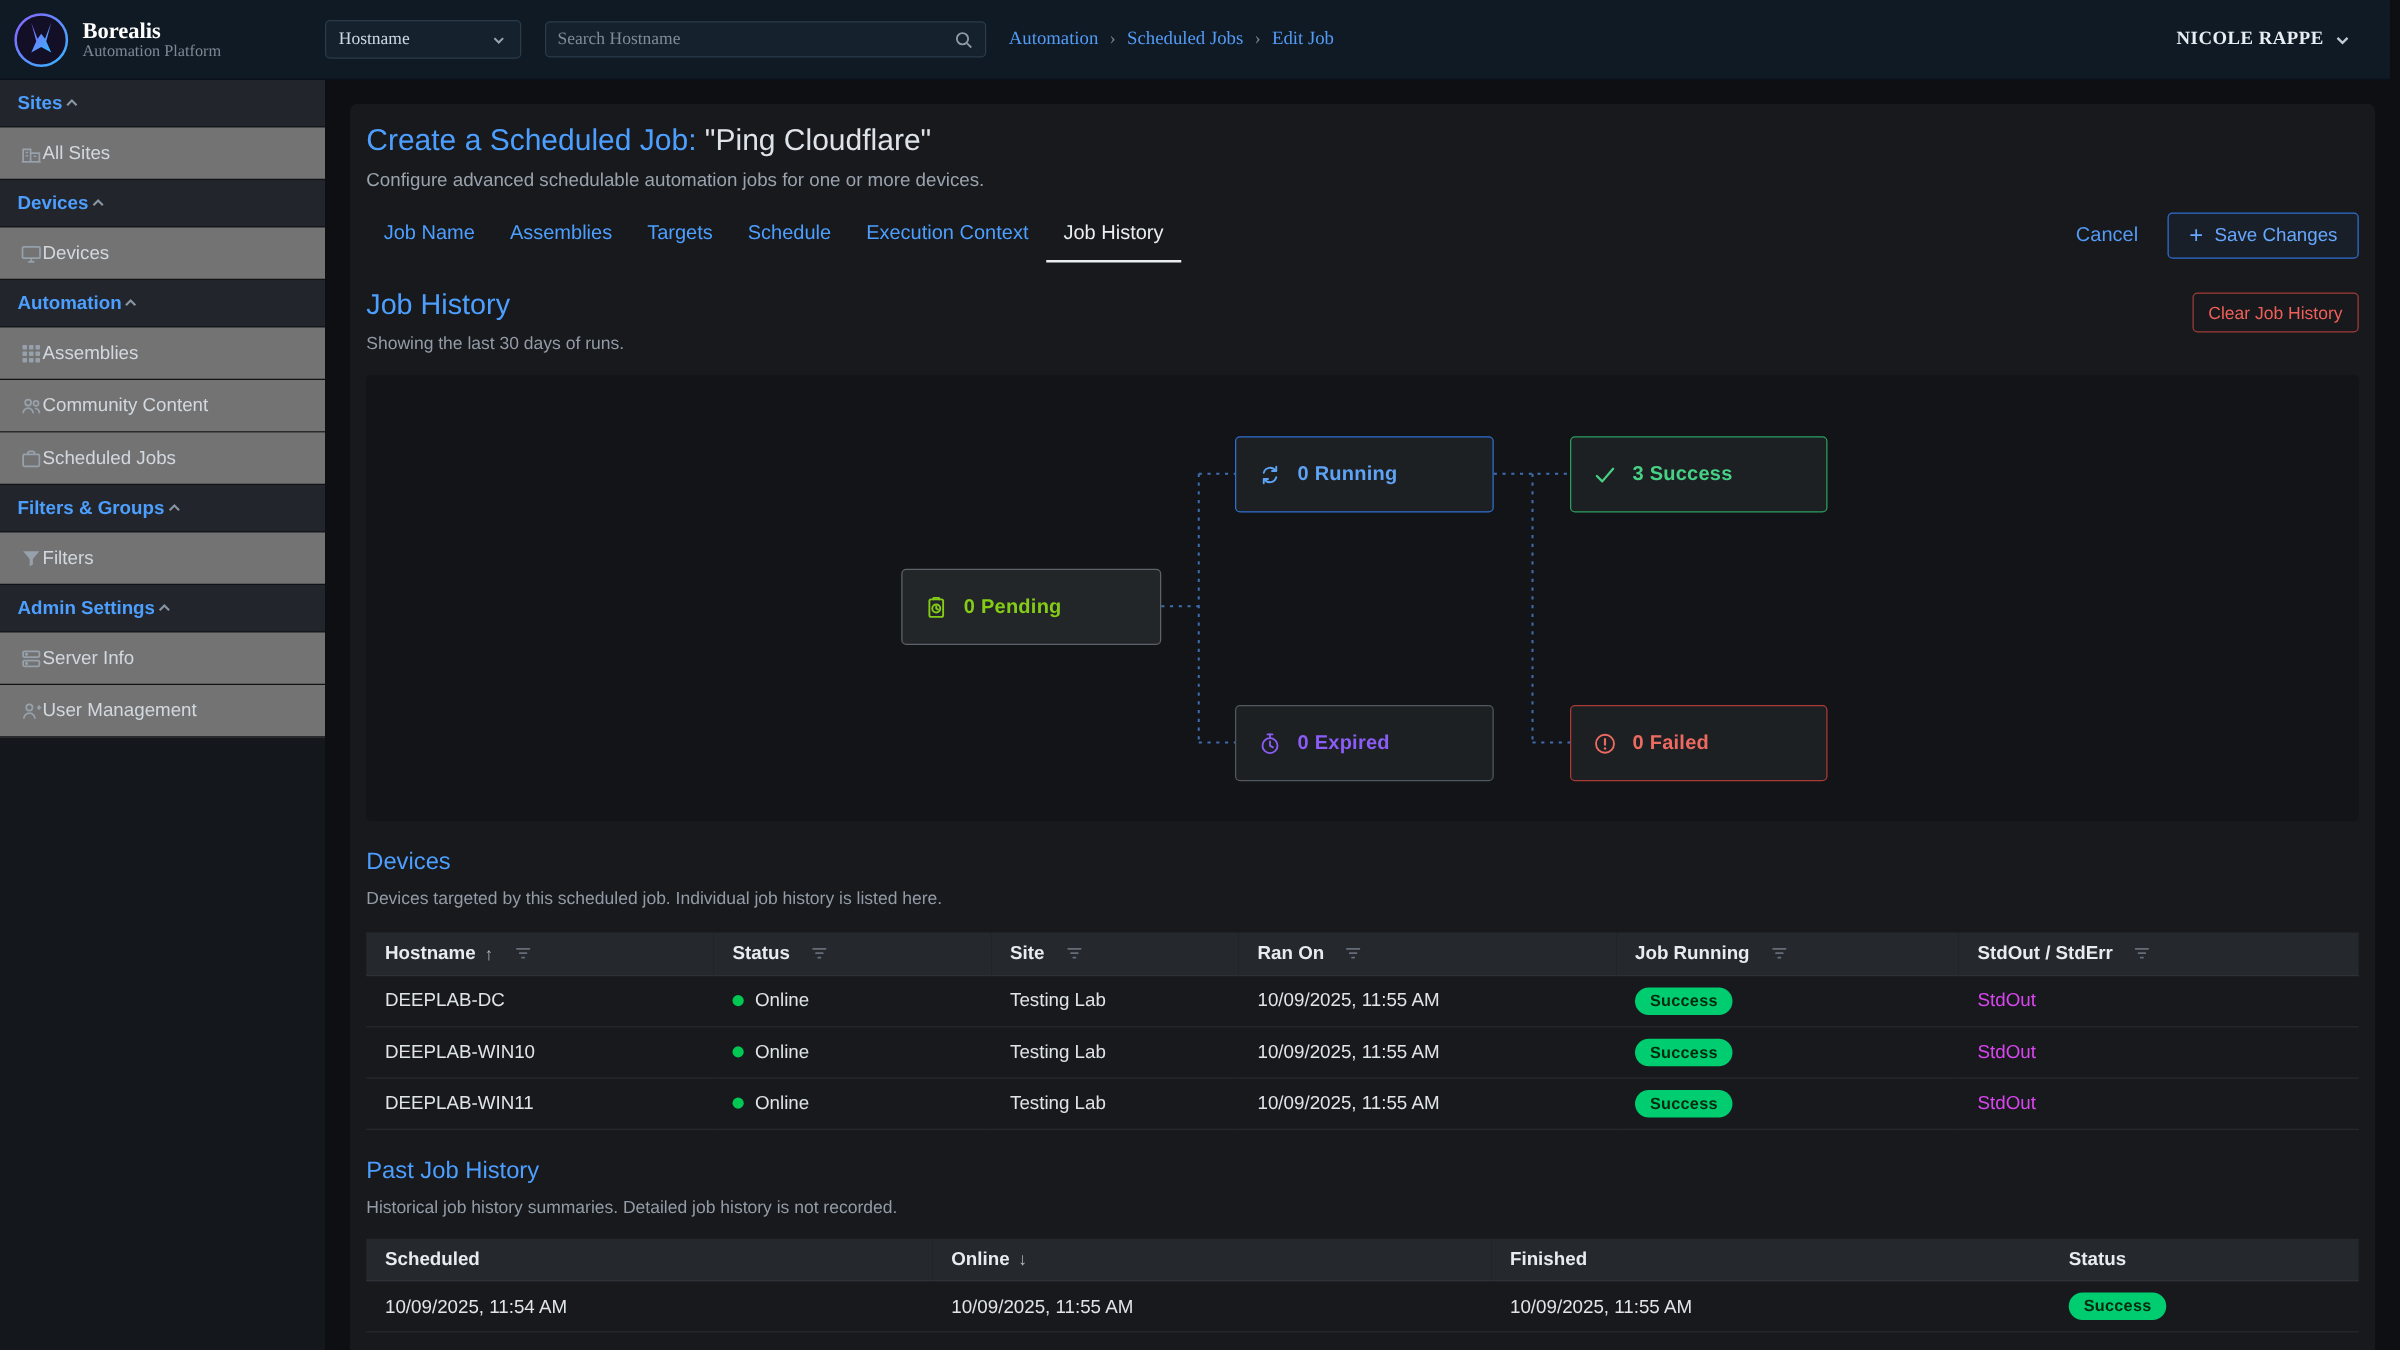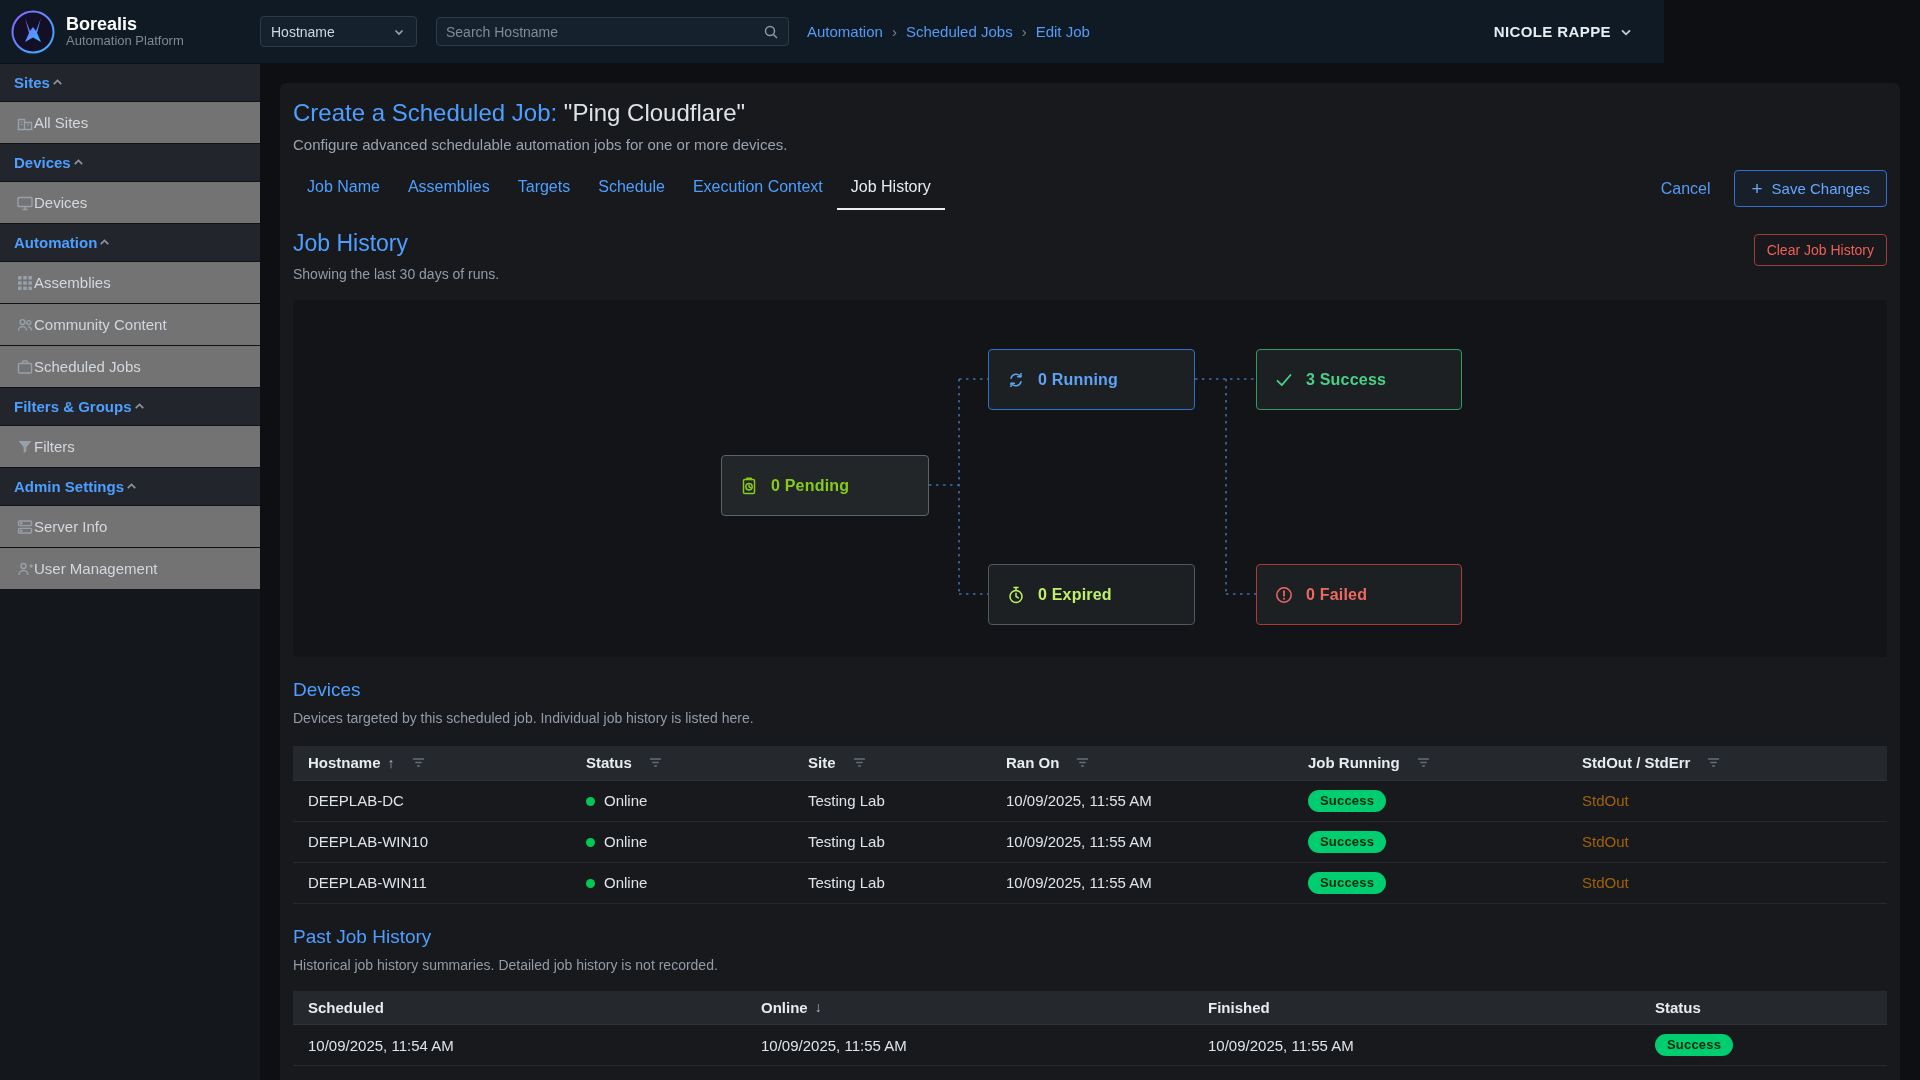--- a/index.html
+++ b/index.html
@@ -7,23 +7,24 @@
   body {
     position: relative;
     background: #0d0f12;
     font-family: "Liberation Sans", sans-serif;
     color: #dfe4e9;
   }
   svg { display: block; }
 
   
   .topbar {
-    position: absolute; top: 0; left: 0; width: 1664px; height: 64px;
+    position: absolute; top: 0; left: 0; width: 1912px; height: 64px;
     background: #101a24; display: flex; align-items: center; z-index: 10;
     border-bottom: 1px solid #0a1119;
+    font-family: Liberation Serif, serif;
   }
   .brand { width: 260px; display: flex; align-items: center; gap: 10px; padding-left: 10px; }
   .brand-text { line-height: 1.15; }
   .brand-name { font-size: 18px; font-weight: bold; color: #ffffff; }
   .brand-sub { font-size: 13px; color: #7d8894; }
   .hostname-select {
     width: 157px; height: 31px; background: #15222e; border: 1px solid #2b3b4a;
     border-radius: 4px; display: flex; align-items: center; justify-content: space-between;
     padding: 0 10px; color: #cfd8e1; font-size: 14px; cursor: pointer;
   }
@@ -94,21 +95,21 @@
   .connectors path { stroke: #3f6db0; stroke-width: 1.6; fill: none; stroke-dasharray: 2.5 4.5; }
   .node {
     position: absolute; height: 61px; border-radius: 4px; border: 1px solid;
     display: flex; align-items: center; gap: 12px; padding-left: 17px;
     font-size: 16px; font-weight: 600; letter-spacing: .2px; background: #1d2023;
   }
   .node svg { stroke: currentColor; fill: none; stroke-width: 1.5; stroke-linecap: round; stroke-linejoin: round; }
   .n-pending { background: #232629; border-color: #5c636b; color: #84cc16; }
   .n-running { border-color: #2f6fd0; color: #5ea3f6; }
   .n-success { border-color: #2d9e62; color: #47d185; }
-  .n-expired { border-color: #515860; color: #bef264; }
+  .n-expired { border-color: #515860; color: #8b5cf6; }
   .n-failed  { border-color: #ab3a36; color: #ee6a61; }
 
   
   .sec-heading { color: #4d9fff; font-size: 19px; font-weight: 500; margin-top: 22px; }
   .data-table { width: 100%; border-collapse: collapse; margin-top: 20px; }
   .data-table th {
     background: #25282d; text-align: left; font-size: 15px; font-weight: 600; color: #e7ecf1;
     padding: 8px 10px 8px 15px; border-bottom: 1px solid #2e3238; height: 34px; cursor: pointer;
   }
   .data-table td {
@@ -116,21 +117,21 @@
     border-bottom: 1px solid #26292e; height: 37px;
   }
   .th-inner { display: flex; align-items: center; }
   .sort-arrow { margin-left: 7px; color: #aeb6bf; font-size: 14px; }
   .th-filter { margin-left: 16px; opacity: .85; cursor: pointer; }
   .dot { width: 9px; height: 9px; border-radius: 50%; background: #00c853; display: inline-block; margin-right: 9px; }
   .badge {
     background: #00cd6f; color: #03290f; font-weight: bold; font-size: 13px;
     padding: 3px 12px 4px; border-radius: 12px; display: inline-block; letter-spacing: .2px;
   }
-  .link { color: #a16207; cursor: pointer; text-decoration: none; }
+  .link { color: #d946ef; cursor: pointer; text-decoration: none; }
   .past-table { margin-top: 18px; }
 </style>
 </head>
 <body>
 
 <header class="topbar">
   <div class="brand">
     <svg width="46" height="46" viewBox="0 0 46 46">
       <defs>
         <linearGradient id="lg" x1="0" y1="0" x2="1" y2="1">

